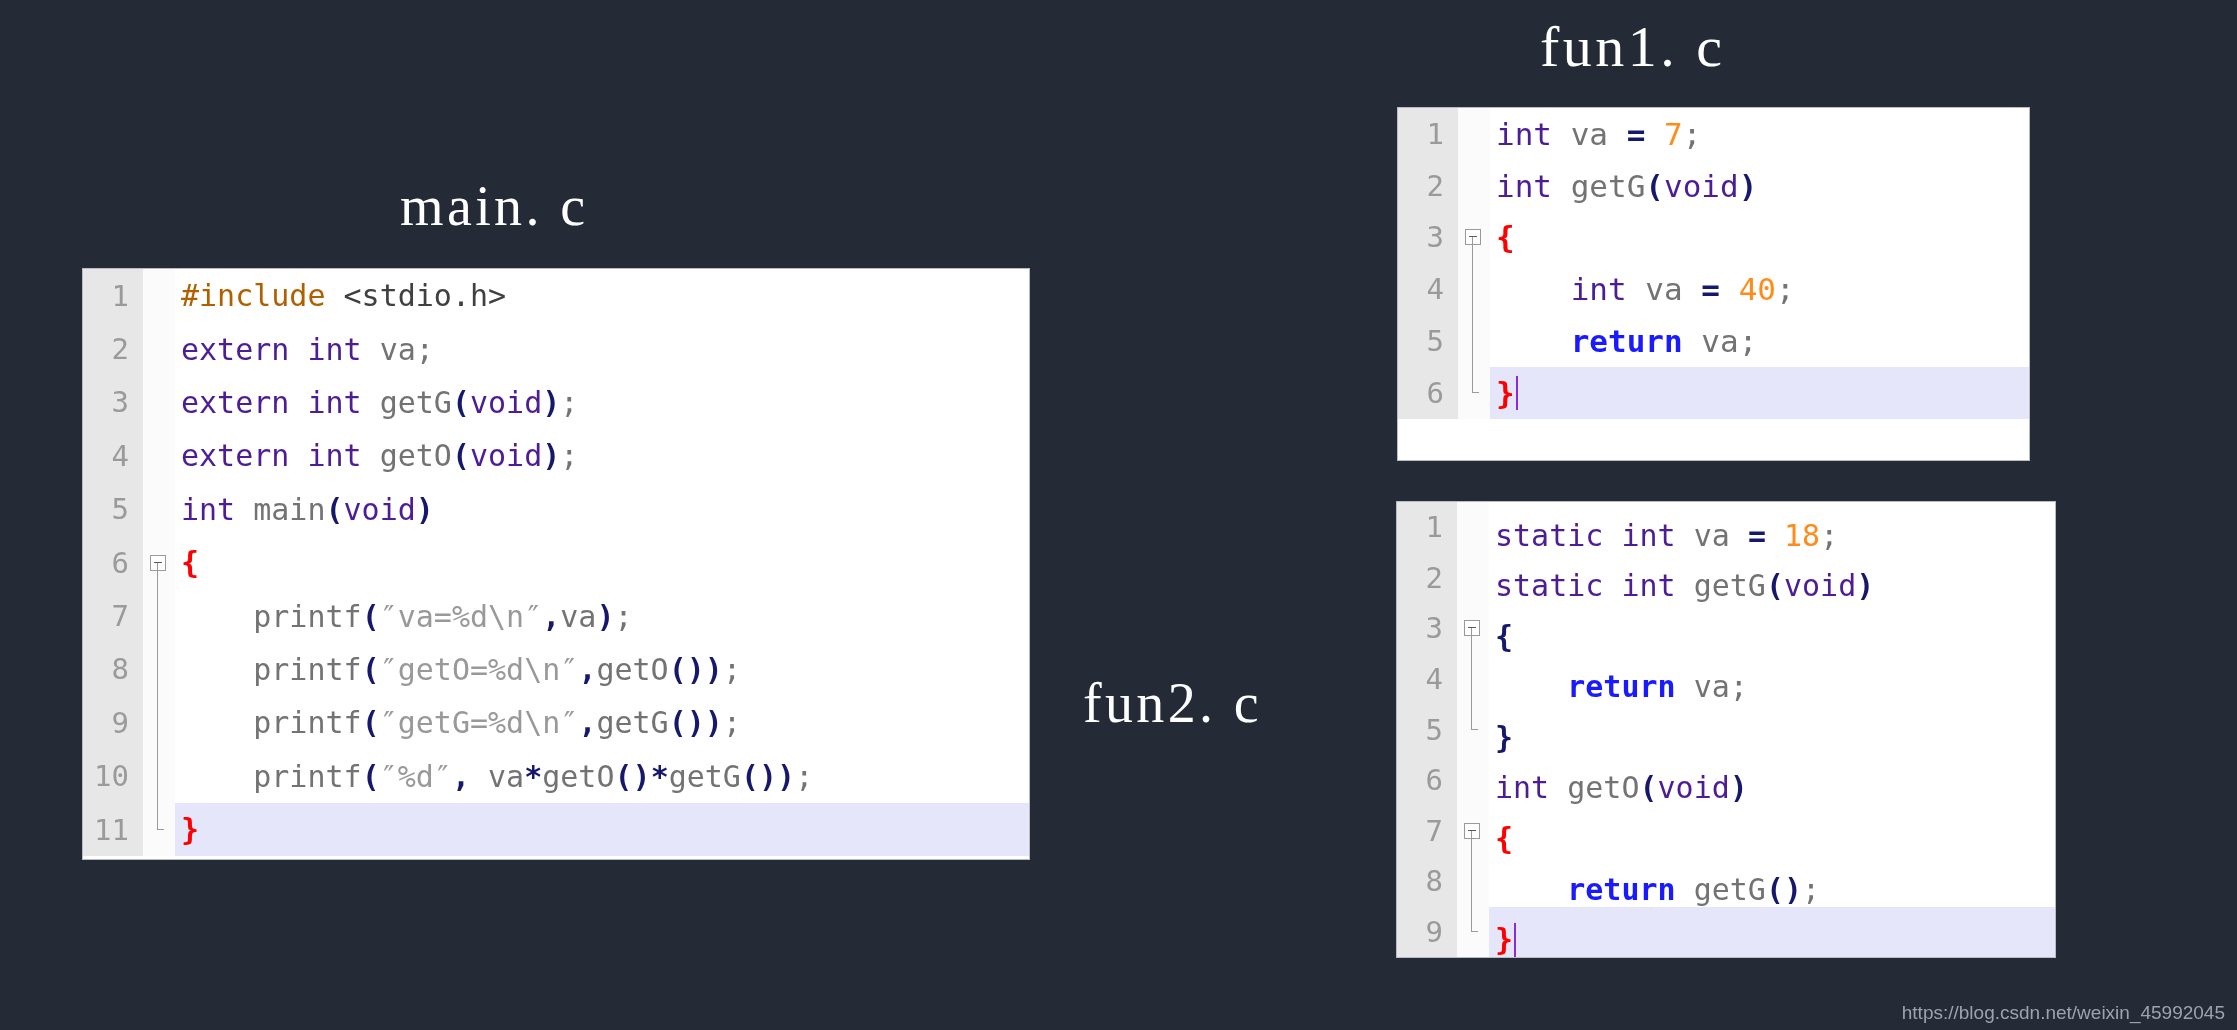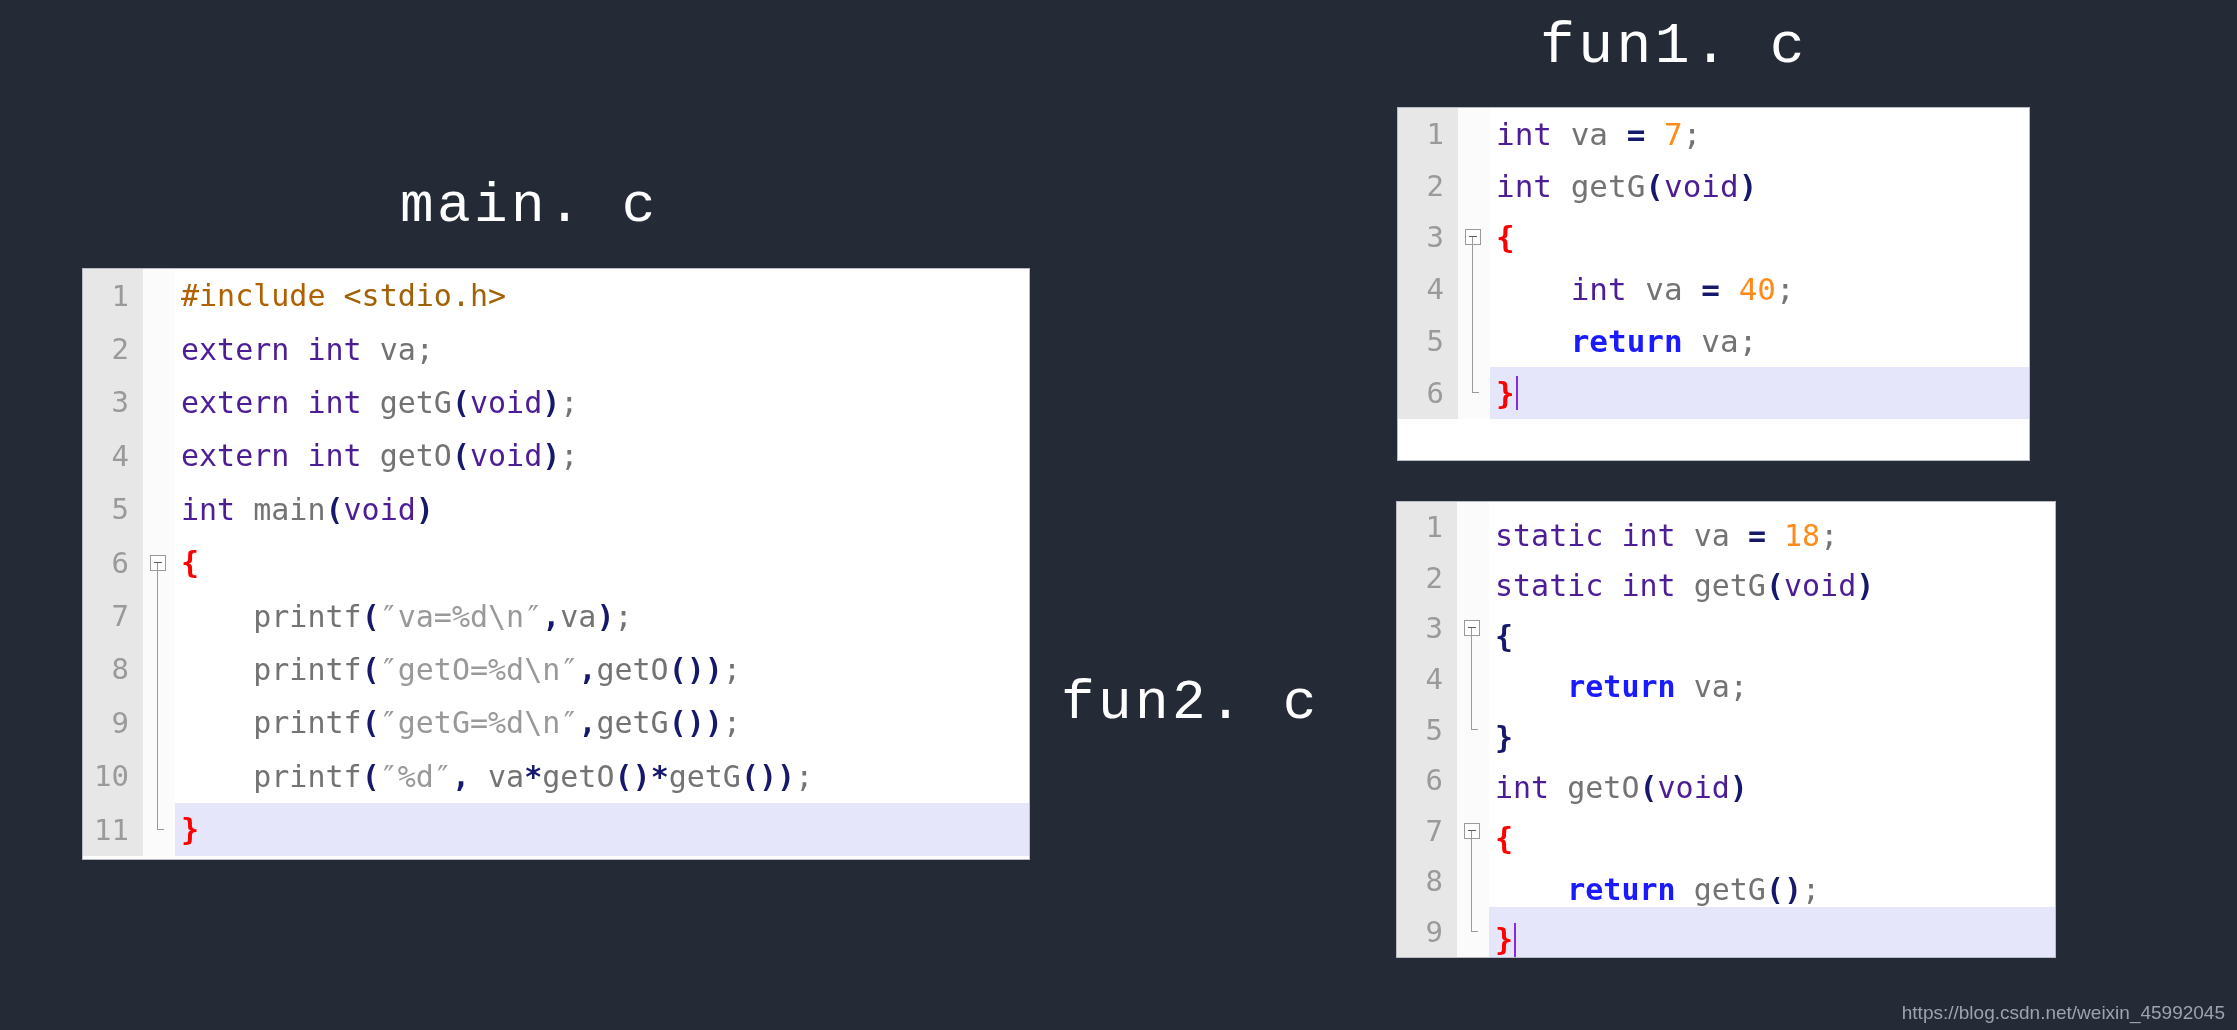--- a/index.html
+++ b/index.html
@@ -12,29 +12,29 @@
     height: 1030px;
     position: relative;
     overflow: hidden;
     font-family: "Liberation Sans", sans-serif;
   }
 
   
   .file-label {
     position: absolute;
     color: #ffffff;
-    font-family: Liberation Mono, monospace;
+    font-family: Liberation Serif, serif;
     font-weight: 400;
     letter-spacing: 0.06em;
     white-space: pre;
     line-height: 1;
   }
   #label-main   { left: 400px;  top: 178px; font-size: 56px; }
   #label-fun1   { left: 1540px; top: 18px;  font-size: 58px; }
-  #label-fun2   { left: 1061px; top: 675px; font-size: 56px; }
+  #label-fun2   { left: 1083px; top: 675px; font-size: 56px; }
 
   
   .editor {
     position: absolute;
     background: #ffffff;
     border: 1px solid #b9bcc4;
     box-sizing: border-box;
     overflow: hidden;
     display: flex;
     flex-direction: column;
@@ -145,21 +145,21 @@
     padding-left: 6px;
     box-sizing: border-box;
   }
   #editor-main .code-text { font-size: 30px; text-align: center; }
   #editor-fun1 .code-text { font-size: 31px; }
   #editor-fun2 .code-text { font-size: 30px; align-items: flex-end; }
 
   
   .tok-kw     { color: #4c1d95; }
   .tok-pp     { color: #b06000; }
-  .tok-inc    { color: #a16207; }
+  .tok-inc    { color: #404040; }
   .tok-num    { color: #ff8c1a; }
   .tok-str    { color: #999999; }
   .tok-ret    { color: #1a1aff; font-weight: bold; }
   .tok-punc   { color: #16186b; font-weight: bold; }
   .tok-brace  { color: #ff0000; font-weight: bold; }
   .tok-plain  { color: #737373; }
   .tok-op     { color: #16186b; font-weight: bold; }
 
   .caret {
     display: inline-block;

